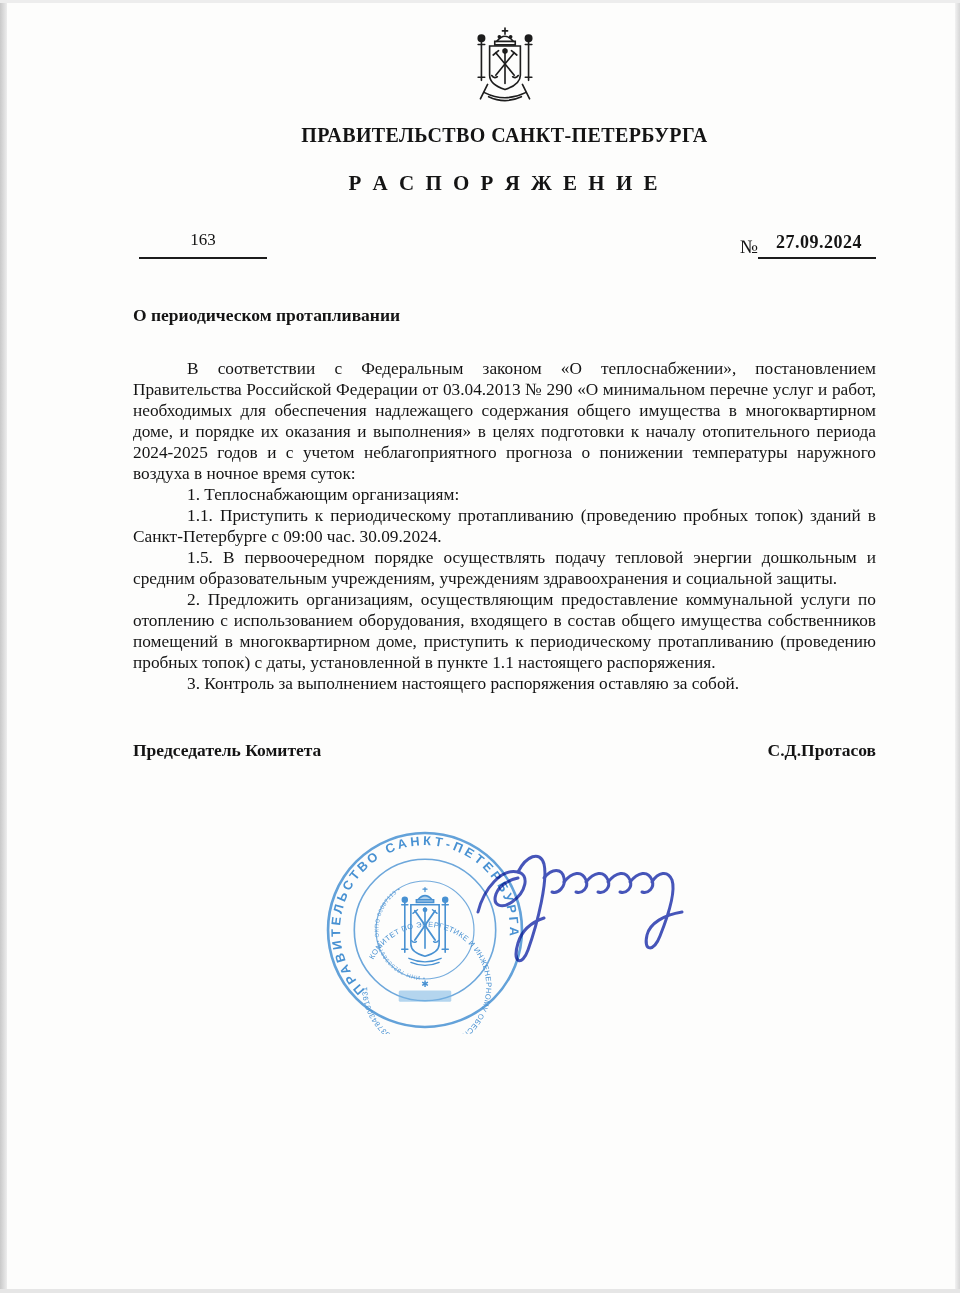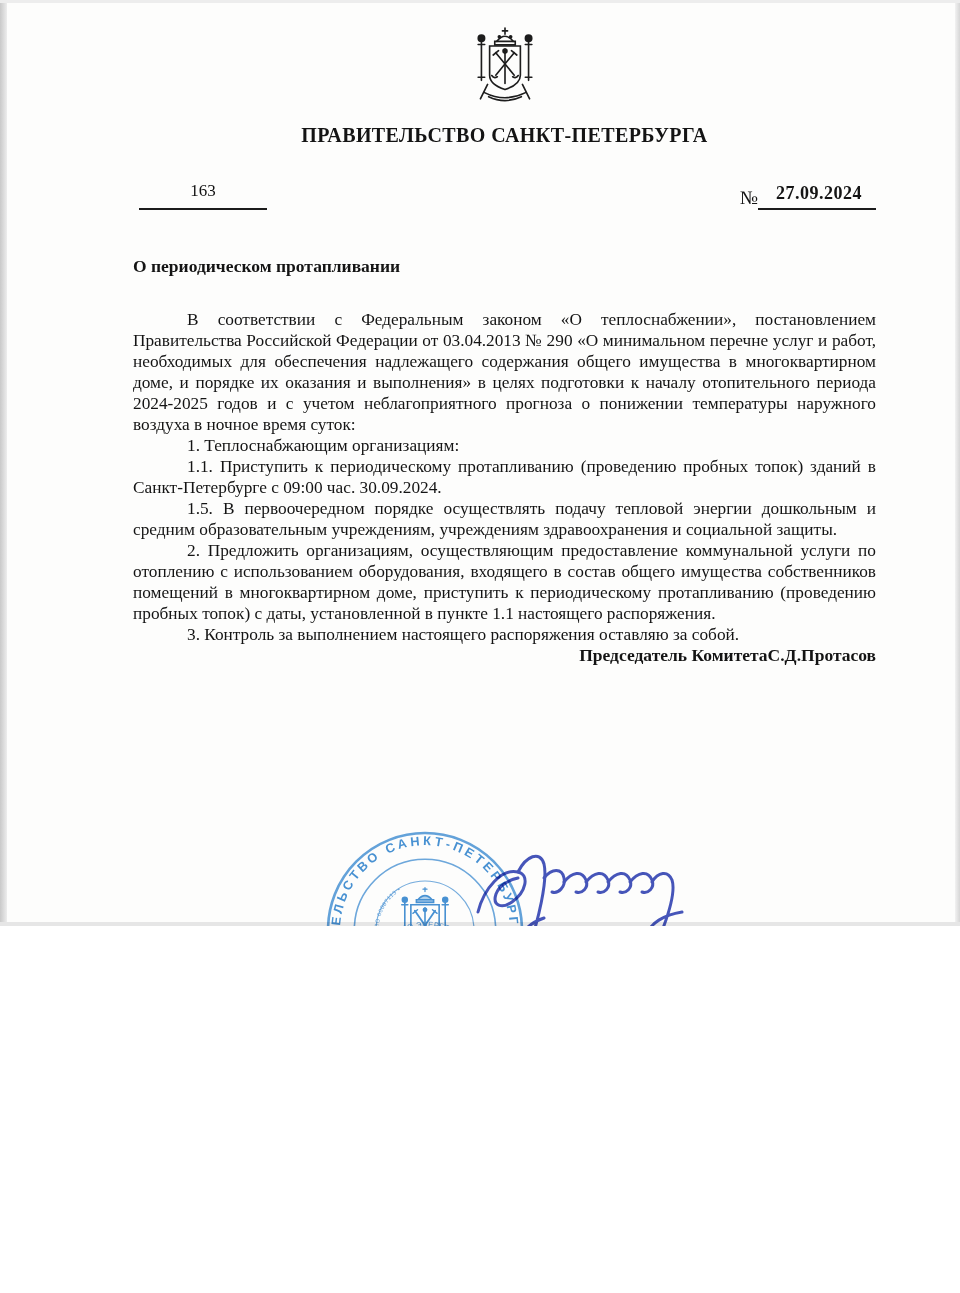--- a/index.html
+++ b/index.html
@@ -1,17 +1,17 @@
 <!DOCTYPE html>
 <html><head>
 <meta charset="utf-8">
 <style>
   html,body{margin:0;padding:0;background:#ffffff;}
   .page{
-    position:relative;width:960px;height:926px;overflow:hidden;
+    position:relative;width:960px;height:1293px;overflow:hidden;
     background:#fdfdfc;color:#141414;
     font-family:"Liberation Serif","DejaVu Serif",serif;
   }
   .edge{position:absolute;pointer-events:none;}
   .edge-left{left:0;top:0;width:7px;height:100%;background:linear-gradient(90deg,#c9c9c9,#ededed);}
   .edge-right{right:0;top:0;width:5px;height:100%;background:linear-gradient(270deg,#d6d6d6,#f2f2f2);}
   .edge-top{left:0;top:0;width:100%;height:3px;background:#ededed;}
   .edge-bottom{left:0;bottom:0;width:100%;height:4px;background:#e6e6e6;}
 
   .content{position:absolute;left:133px;right:84px;top:0;}
@@ -28,21 +28,21 @@
   .date-group{display:flex;align-items:flex-end;}
   .no-label{font-size:19px;padding-bottom:1px;}
   .date-box{border-bottom:2.5px solid #1c1c1c;padding:0 14px 4px 14px;font-weight:bold;
             font-size:18px;letter-spacing:.5px;min-width:90px;text-align:right;}
 
   .subject{margin-top:46px;font-weight:bold;font-size:17.5px;}
 
   .bodytext{margin-top:32px;font-size:17.3px;line-height:21px;text-align:justify;}
   .bodytext p{margin:0;text-indent:54px;}
 
-  .sig-row{display:flex;justify-content:flex-end;
+  .sig-row{margin-top:46px;display:flex;justify-content:space-between;
            font-weight:bold;font-size:17.5px;position:relative;z-index:1;}
 
   .stamp{position:absolute;left:324px;top:826px;z-index:2;mix-blend-mode:multiply;opacity:.93;}
   .autograph{position:absolute;left:468px;top:826px;z-index:3;mix-blend-mode:multiply;opacity:.95;}
 </style>
 </head>
 <body>
 
 <div class="page">
   <div class="edge edge-left"></div>
@@ -76,20 +76,21 @@
         <path d="M32,22.5 V56"></path>
         <circle cx="32" cy="24.5" r="1.9" fill="#1d1d1d"></circle>
 
         <path d="M15,57 L8,71 M49,57 L56,71"></path>
         <path d="M12,65 Q32,75 52,65"></path>
         <path d="M16,69 Q32,76.5 48,69"></path>
       </svg>
     </div>
 
     <div class="h-gov">ПРАВИТЕЛЬСТВО САНКТ-ПЕТЕРБУРГА</div>
+    <div class="h-type">Р А С П О Р Я Ж Е Н И Е</div>
 
     <div class="meta-row">
       <div class="num-box">163</div>
       <div class="date-group">
         <span class="no-label">№</span>
         <span class="date-box">27.09.2024</span>
       </div>
     </div>
 
     <div class="subject">О периодическом протапливании</div>

